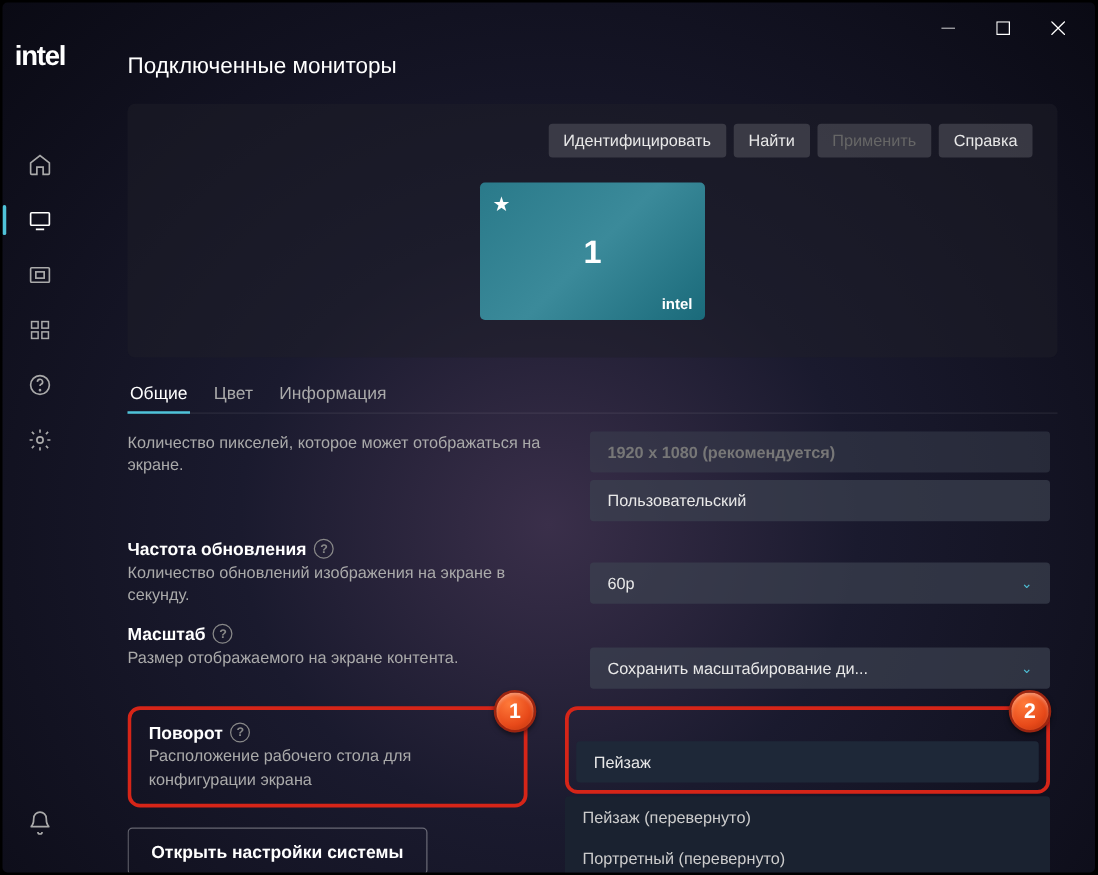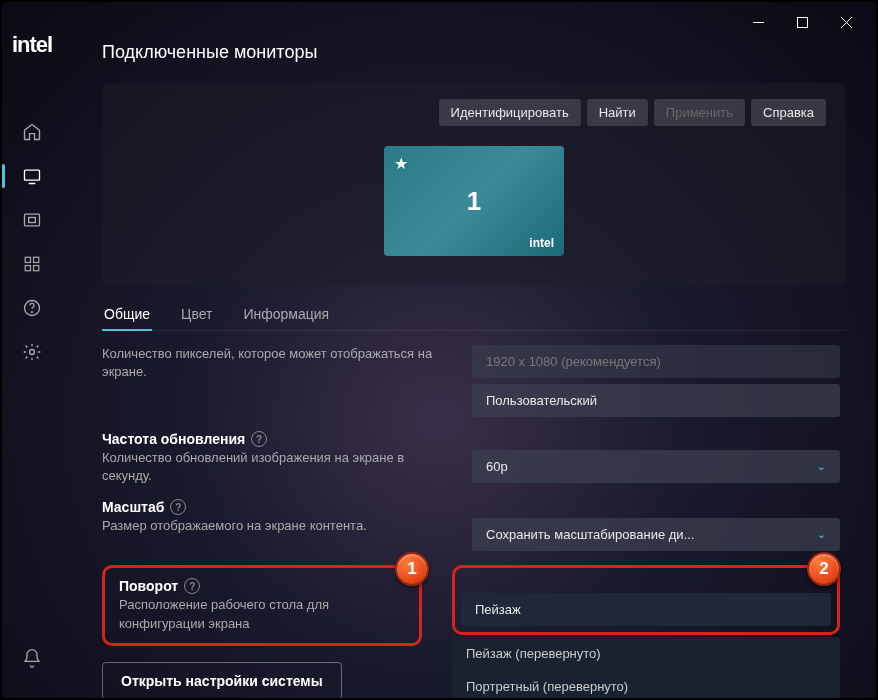--- a/index.html
+++ b/index.html
@@ -16,21 +16,21 @@
 .main { position: absolute; left: 60px; top: 40px; right: 0; bottom: 0; padding: 0 30px 0 40px; color: #e8e8e8; overflow: hidden; }
 .page-title { font-size: 18px; font-weight: 400; margin-bottom: 20px; color: #fff; }
 .panel { background: rgba(30,30,40,0.5); border-radius: 6px; padding: 16px 20px; margin-bottom: 12px; position: relative; }
 .panel-buttons { display: flex; gap: 6px; justify-content: flex-end; margin-bottom: 20px; }
 .btn { padding: 6px 12px; background: rgba(80,80,90,0.6); border: none; border-radius: 3px; color: #e8e8e8; font-size: 13px; cursor: pointer; }
 .btn.disabled { color: #666; cursor: default; }
 .monitor-box { width: 180px; height: 110px; margin: 0 auto 14px; background: linear-gradient(135deg, #2a7a8a 0%, #3b8a9a 50%, #1a6a7a 100%); border-radius: 4px; position: relative; display: flex; align-items: center; justify-content: center; cursor: pointer; }
 .monitor-star { position: absolute; top: 8px; left: 10px; color: #fff; font-size: 16px; }
 .monitor-num { color: #fff; font-size: 26px; font-weight: 600; }
 .monitor-brand { position: absolute; bottom: 6px; right: 10px; color: #fff; font-size: 12px; font-weight: bold; }
-.tabs { display: flex; gap: 27px; border-bottom: 1px solid rgba(255,255,255,0.08); margin-bottom: 14px; }
+.tabs { display: flex; gap: 17px; border-bottom: 1px solid rgba(255,255,255,0.08); margin-bottom: 14px; }
 .tab { padding: 8px 2px; color: #aaa; font-size: 14px; cursor: pointer; position: relative; }
 .tab.active { color: #fff; }
 .tab.active::after { content: ''; position: absolute; bottom: -1px; left: 0; right: 0; height: 2px; background: #4fc3d9; }
 .settings-rows { display: flex; flex-direction: column; gap: 14px; }
 .setting-row { display: flex; gap: 30px; }
 .setting-left { flex: 0 0 340px; }
 .setting-right { flex: 1; }
 .setting-title { font-size: 14px; font-weight: 600; color: #fff; display: flex; align-items: center; gap: 6px; margin-bottom: 2px; }
 .setting-desc { font-size: 13px; color: #aaa; line-height: 1.4; }
 .help-circle { width: 16px; height: 16px; border: 1px solid #888; border-radius: 50%; display: inline-flex; align-items: center; justify-content: center; font-size: 10px; color: #888; cursor: pointer; }
@@ -38,21 +38,21 @@
 .select-display.open { background: #1e2838; }
 .chev { color: #4fc3d9; font-size: 11px; }
 .dropdown-open { background: #1a2230; border-radius: 3px; overflow: hidden; margin-top: 6px; }
 .dropdown-option { padding: 9px 14px; font-size: 13px; color: #ccc; cursor: pointer; }
 .highlight-box { border: 3px solid #d62518; border-radius: 10px; padding: 10px 14px; position: relative; }
 .badge { position: absolute; width: 34px; height: 34px; background: radial-gradient(circle at 35% 30%, #ff7a3a, #e84a1a 60%, #b8300a); border-radius: 50%; display: flex; align-items: center; justify-content: center; color: #fff; font-weight: bold; font-size: 17px; border: 2px solid #9c2510; box-shadow: inset 0 2px 3px rgba(255,255,255,0.35), 0 2px 4px rgba(0,0,0,0.5); }
 .badge-1 { top: -16px; right: -10px; }
 .badge-2 { top: -16px; right: -4px; }
 .sys-link-btn { display: inline-block; margin-top: 16px; padding: 10px 18px; border: 1px solid rgba(255,255,255,0.35); border-radius: 4px; color: #fff; font-size: 14px; font-weight: 600; cursor: pointer; background: transparent; }
 .res-options { display: flex; flex-direction: column; gap: 6px; }
-.res-opt-faded { background: rgba(60,65,80,0.5); padding: 9px 14px; border-radius: 3px; color: #777; font-size: 13px; cursor: pointer; }
+.res-opt-faded { background: rgba(60,65,80,0.5); padding: 9px 14px; border-radius: 3px; color: #777; font-size: 13px; cursor: pointer; font-weight: bold; }
 .res-opt { background: rgba(60,65,80,0.7); padding: 9px 14px; border-radius: 3px; color: #e8e8e8; font-size: 13px; cursor: pointer; }
 .scroll-area { max-height: 360px; overflow-y: auto; padding-right: 6px; }
 .scroll-area::-webkit-scrollbar { width: 6px; }
 .scroll-area::-webkit-scrollbar-thumb { background: rgba(255,255,255,0.15); border-radius: 3px; }
 </style>
 </head>
 <body>
 
 <div class="window">
   <div class="titlebar">

